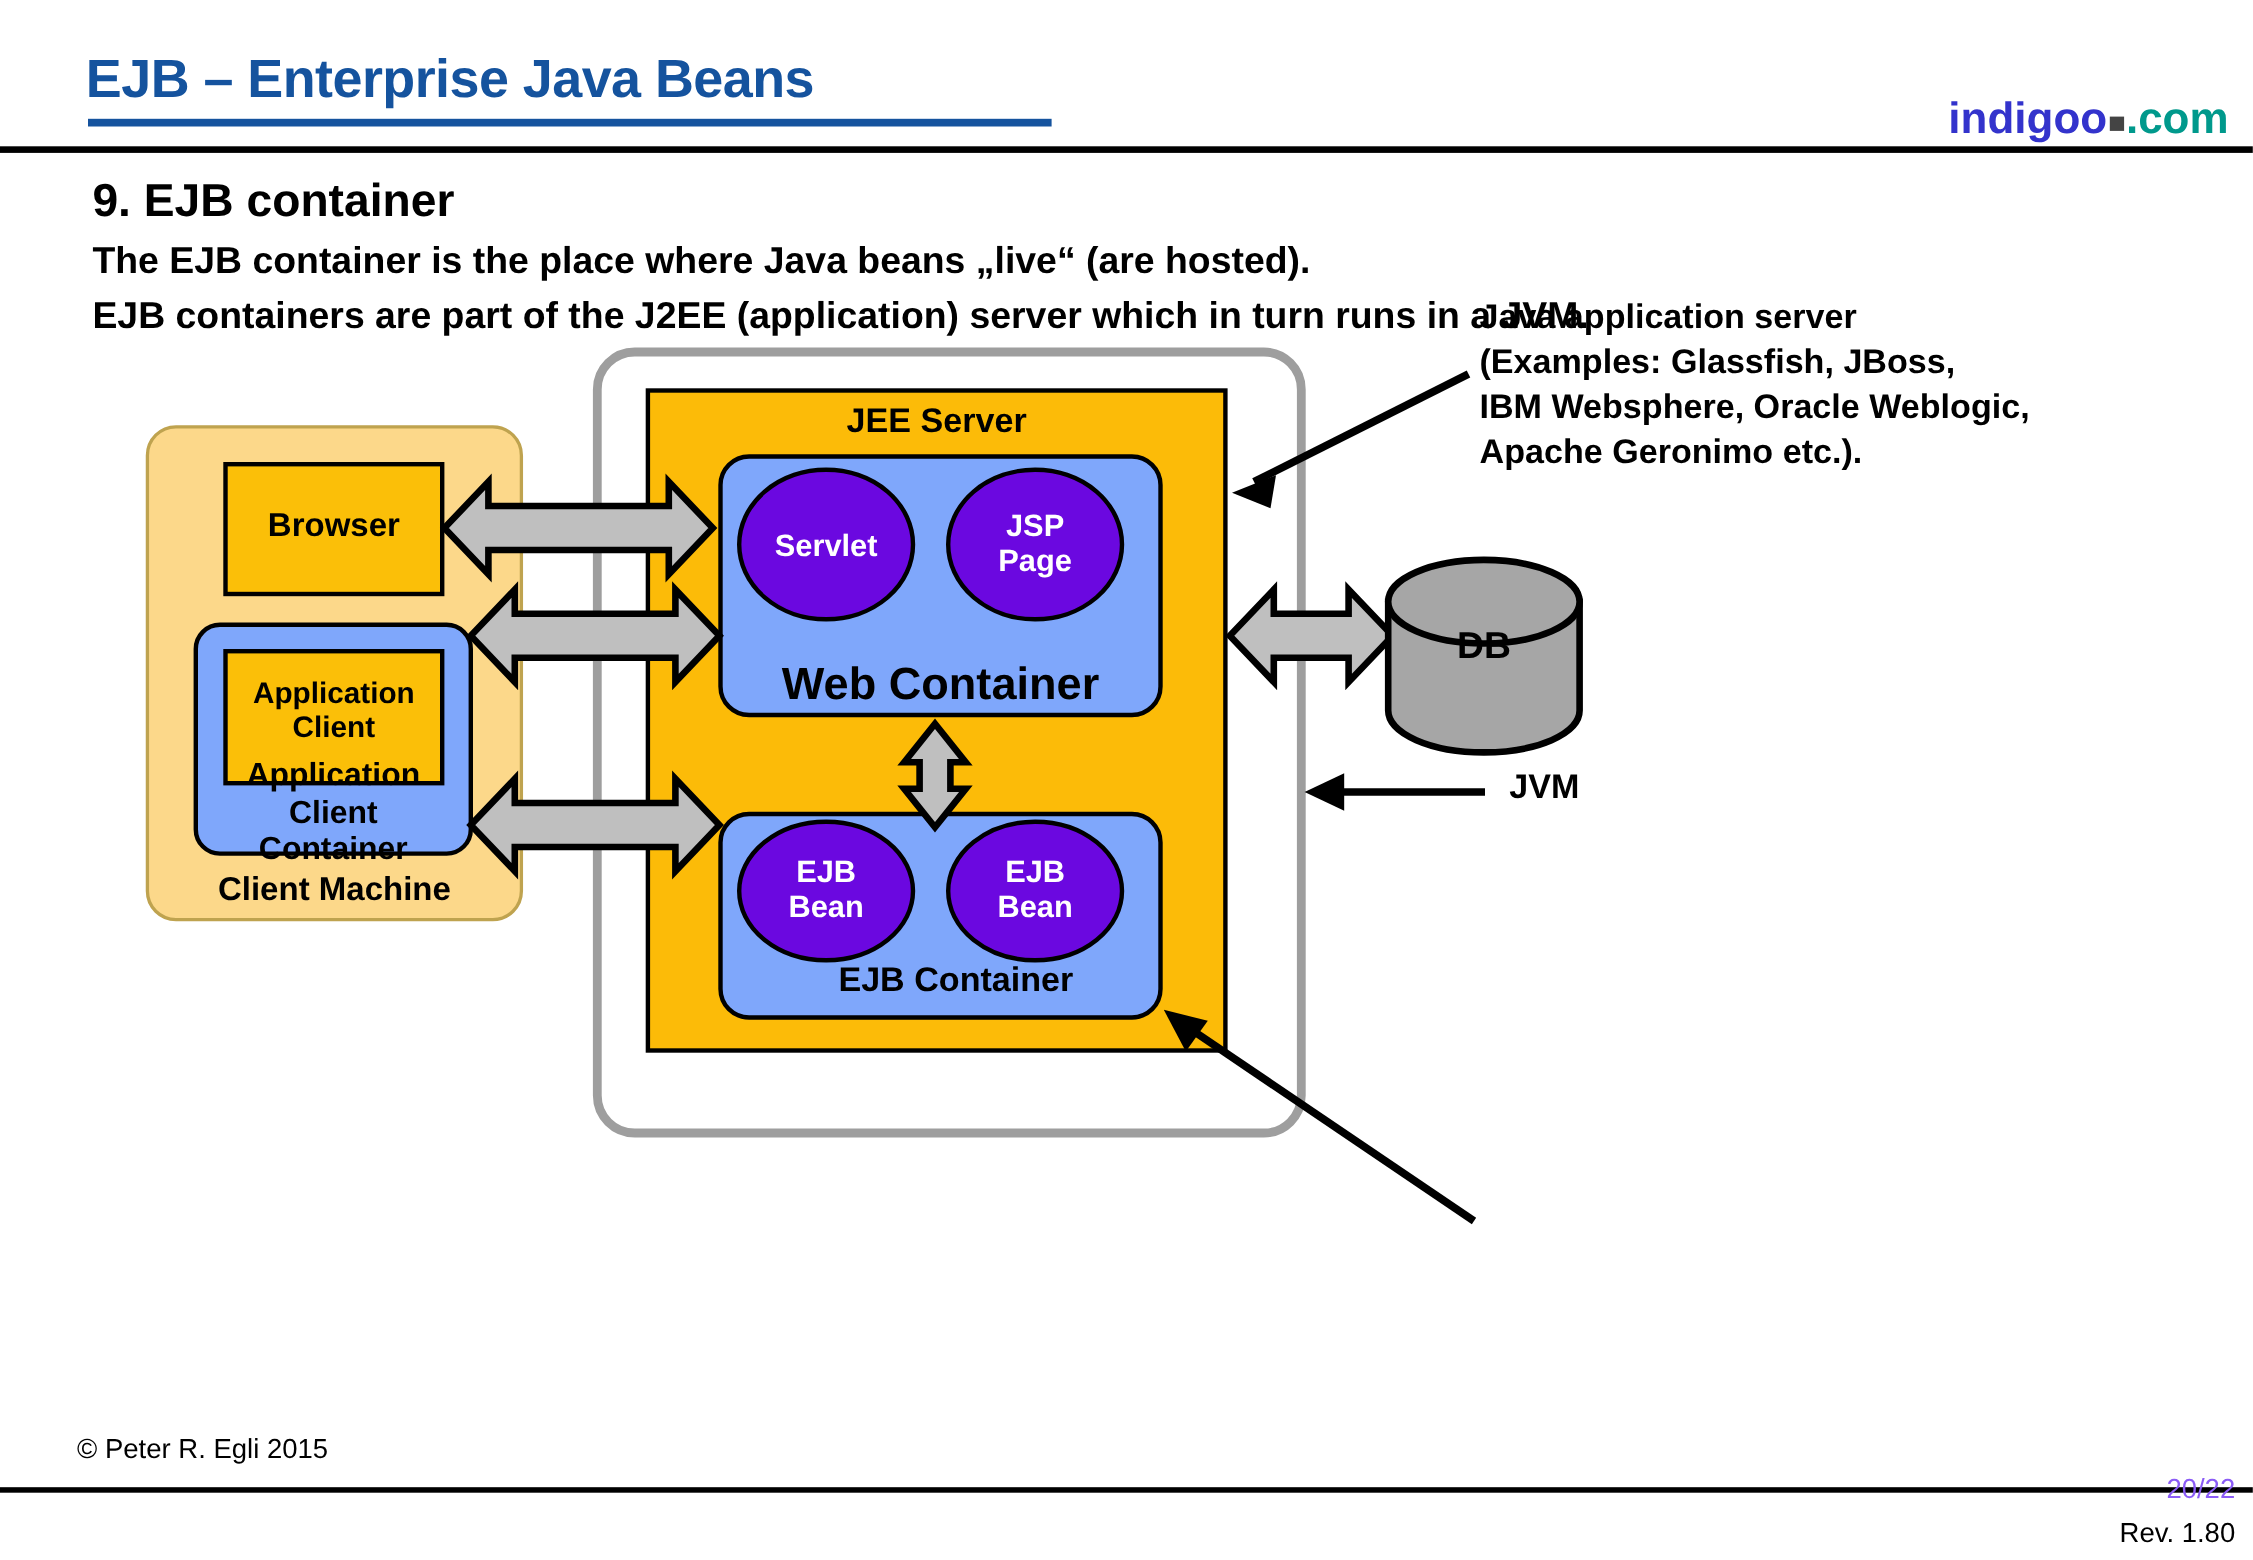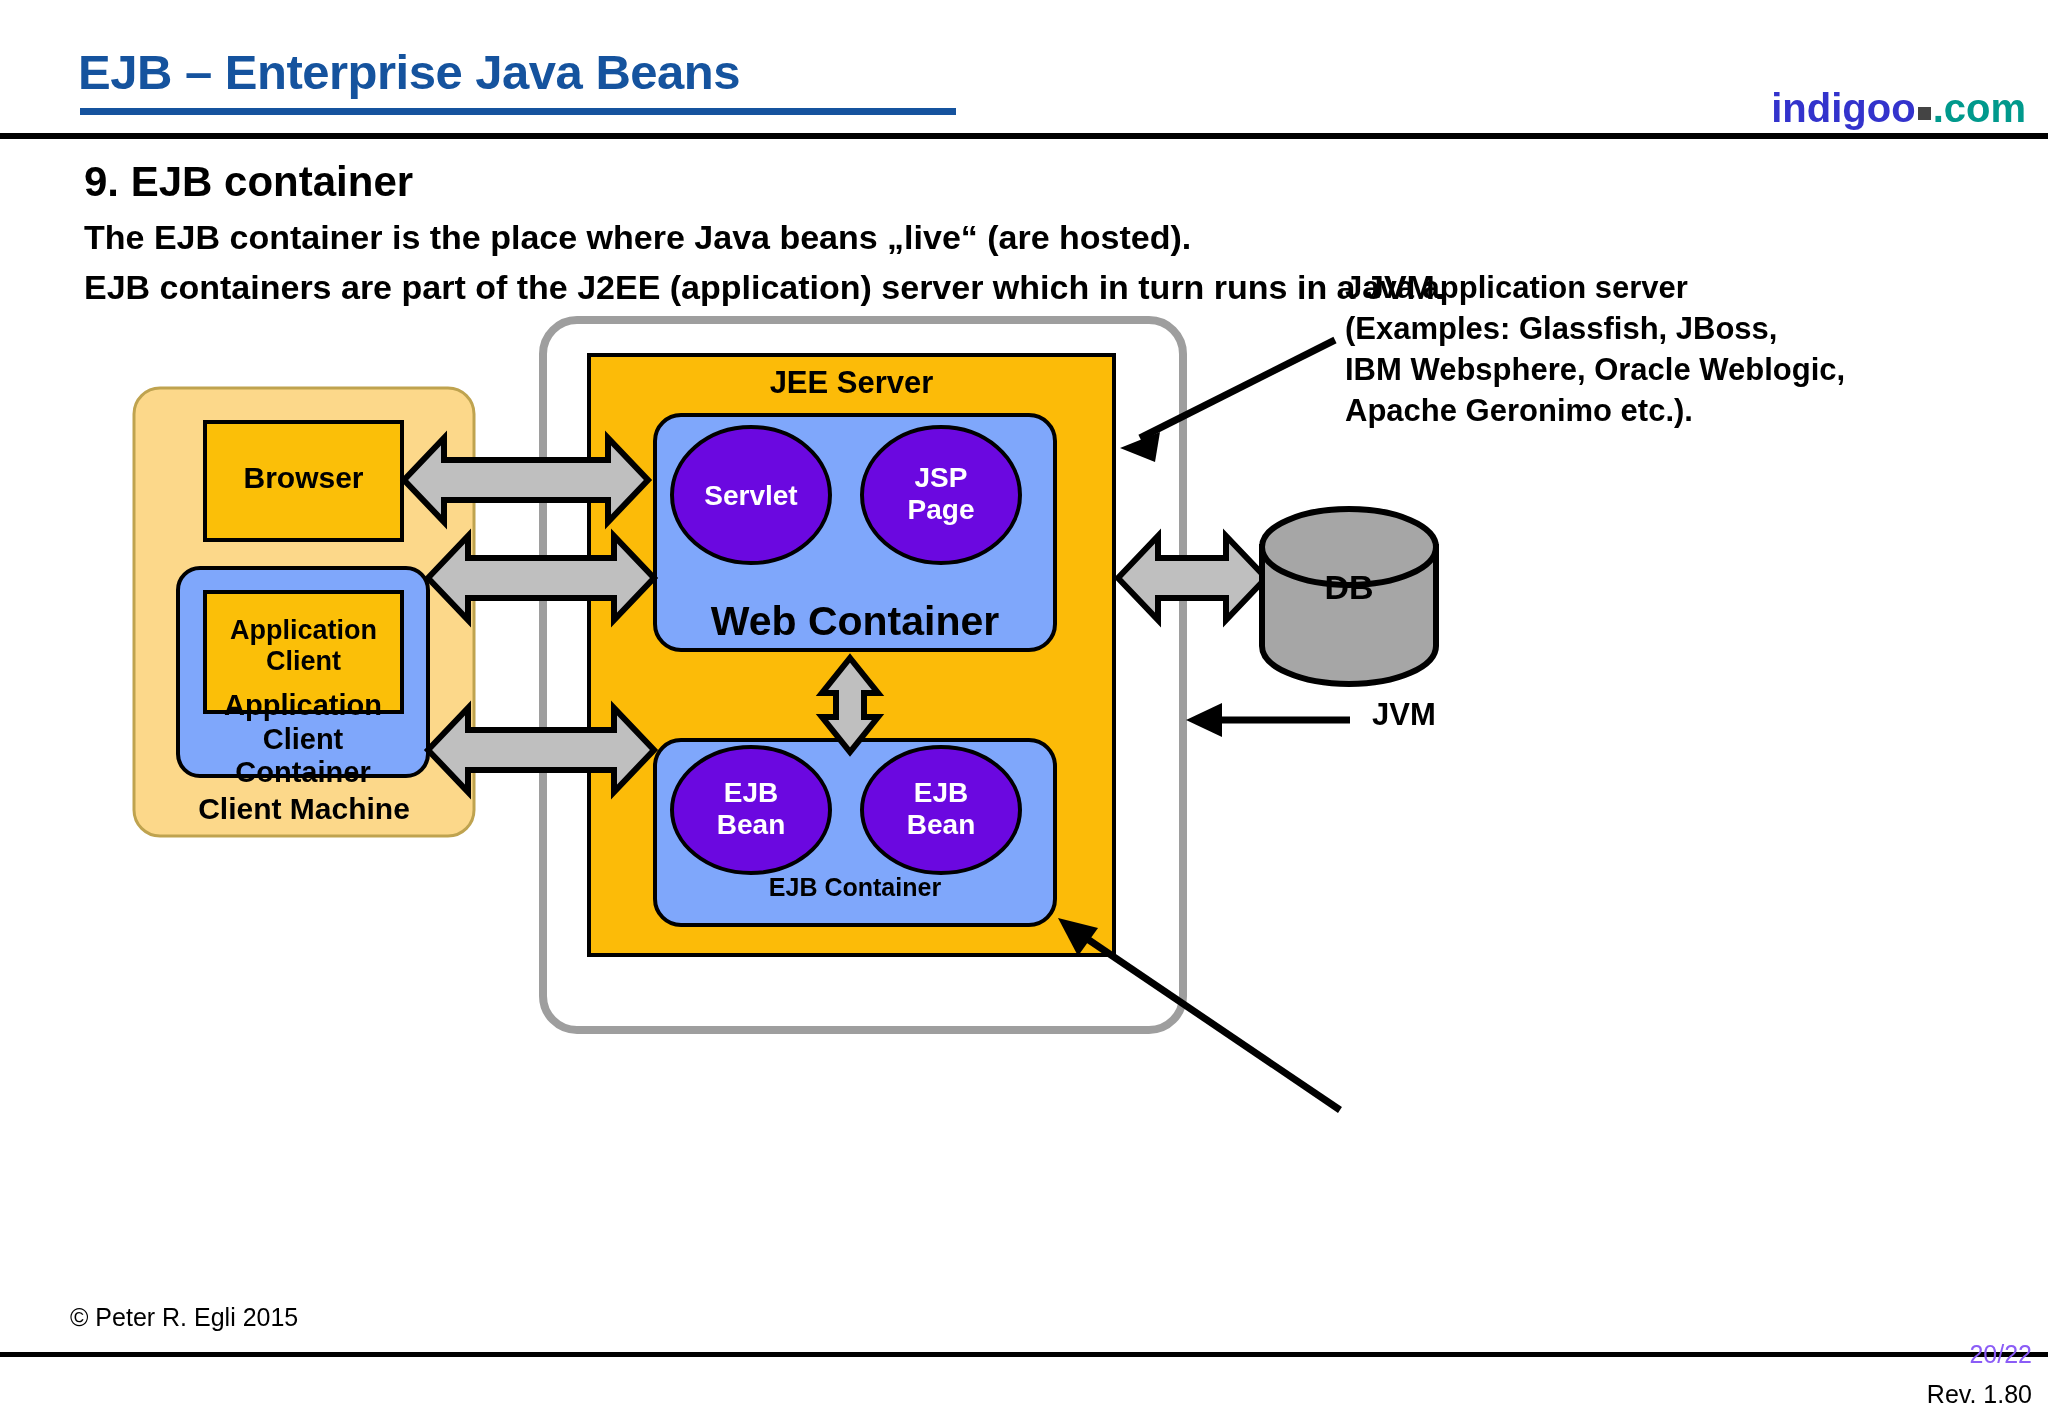--- a/index.html
+++ b/index.html
@@ -230,21 +230,21 @@
 Page</div>
 
   <div class="dg-label" style="left:655px; top:288px; width:400px; font-size:41px;">Web Container</div>
 
   <div class="dg-label white" style="left:672px; top:467px; width:158px; font-size:28px;">EJB
 Bean</div>
 
   <div class="dg-label white" style="left:862px; top:467px; width:158px; font-size:28px;">EJB
 Bean</div>
 
-  <div class="dg-label" style="left:655px; top:563px; width:400px; font-size:25px;">EJB Container</div>
+  <div class="dg-label" style="left:669px; top:563px; width:400px; font-size:31px;">EJB Container</div>
 
   <div class="dg-label" style="left:1262px; top:258px; width:174px; font-size:34px;">DB</div>
 
   <div class="annot" style="left:1345px; top:-42px;">Java application server
 (Examples: Glassfish, JBoss,
 IBM Websphere, Oracle Weblogic,
 Apache Geronimo etc.).</div>
 
   <div class="annot" style="left:1372px; top:385px;">JVM</div>
 

